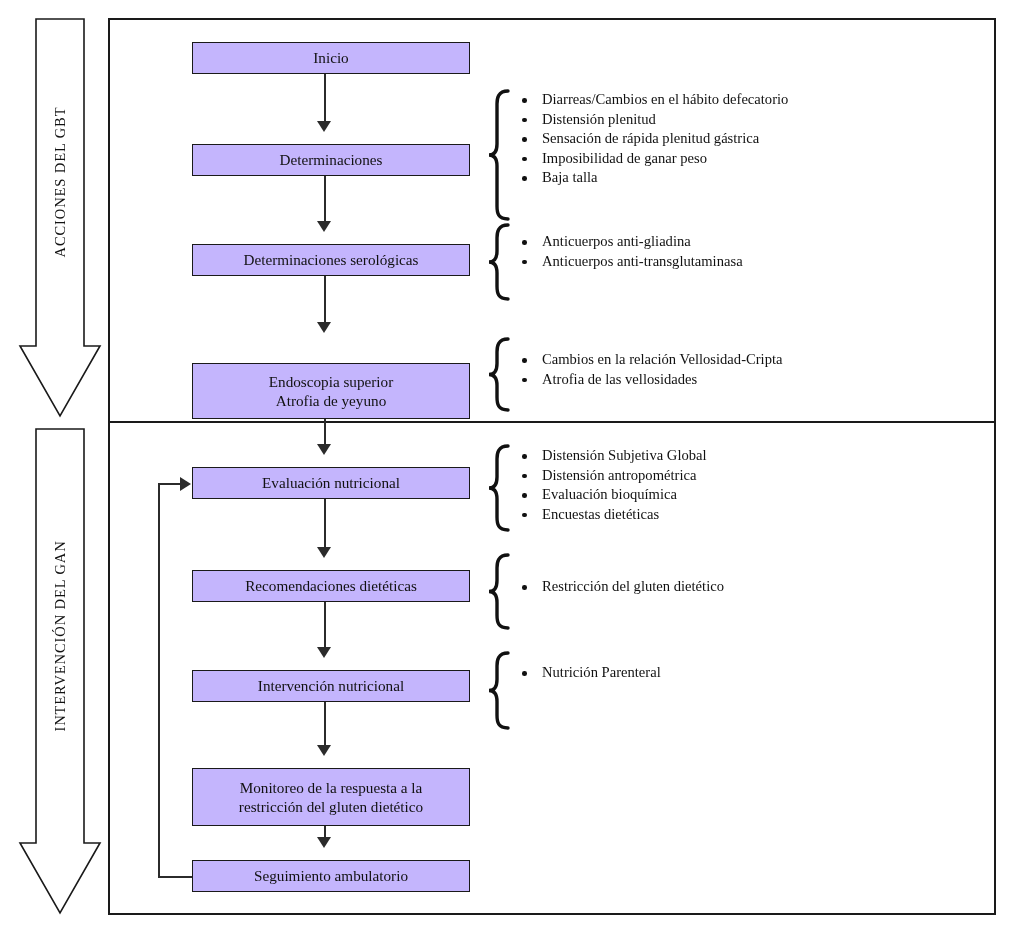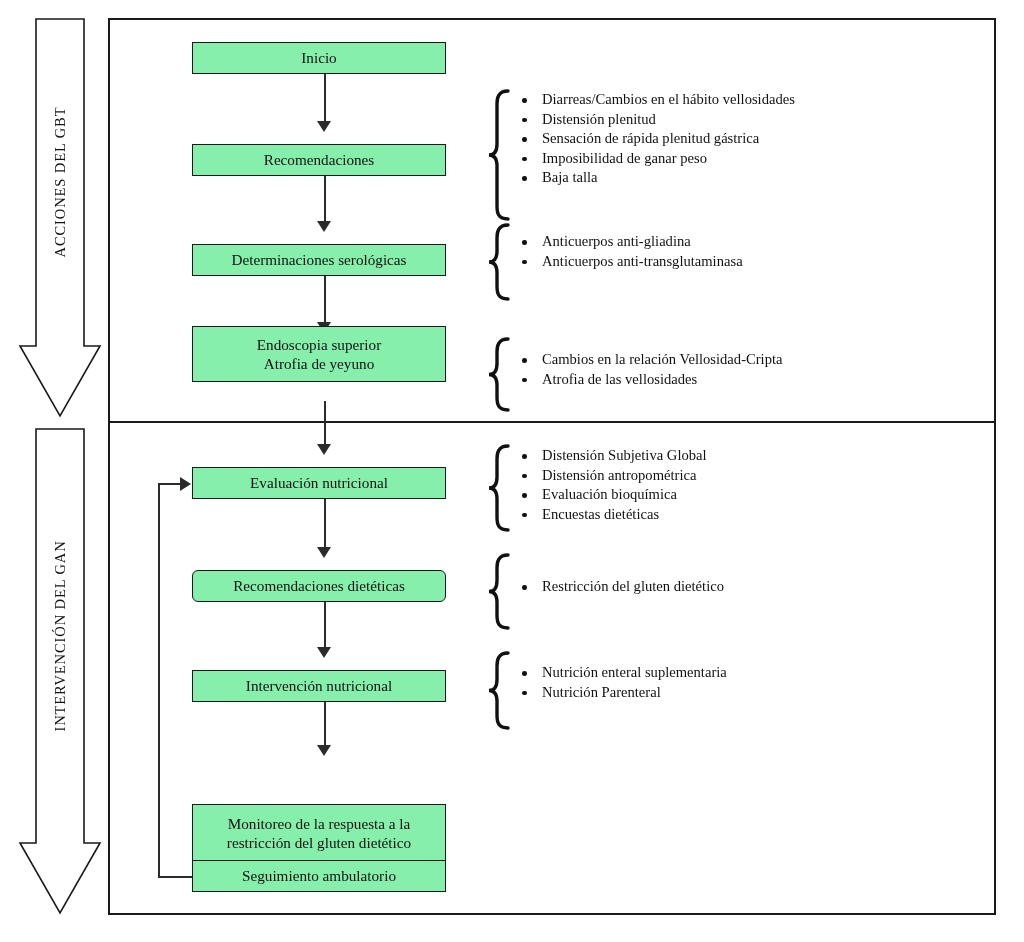--- a/index.html
+++ b/index.html
@@ -53,24 +53,24 @@
     color: #111111;
     white-space: nowrap;
     transform-origin: 0 0;
     transform: rotate(-90deg);
   }
 
   
   .node {
     position: absolute;
     left: 192px;
-    width: 254px;
+    width: 278px;
     box-sizing: border-box;
     border: 1.6px solid #1a1a1a;
-    background: #86efac;
+    background: #c4b5fd;
     display: flex;
     align-items: center;
     justify-content: center;
     text-align: center;
     font-size: 15.2px;
     line-height: 1.28;
     color: #111111;
   }
   .node .node-text { display: block; padding: 0 6px; }
 
@@ -183,53 +183,53 @@
       <div class="fb-seg" style="left: 158px; top: 483px; width: 1.5px; height: 393px;"></div>
       <div class="fb-seg" style="left: 158px; top: 483px; width: 23px; height: 1.5px;"></div>
       <div class="fb-head" style="left: 180px; top: 476.5px;"></div>
     </div>
 
   <div id="nodes-layer">
       <div class="node" style="top: 42px; height: 32px;">
         <span class="node-text"><span>Inicio</span></span>
       </div>
       <div class="node" style="top: 144px; height: 32px;">
-        <span class="node-text"><span>Recomendaciones</span></span>
+        <span class="node-text"><span>Determinaciones</span></span>
       </div>
       <div class="node" style="top: 244px; height: 32px; text-align: center;">
         <span class="node-text"><span>Determinaciones serológicas</span></span>
       </div>
-      <div class="node" style="top: 326px; height: 56px;">
+      <div class="node" style="top: 363px; height: 56px;">
         <span class="node-text"><span>Endoscopia superior</span><br><span>Atrofia de yeyuno</span></span>
       </div>
       <div class="node" style="top: 467px; height: 32px;">
         <span class="node-text"><span>Evaluación nutricional</span></span>
       </div>
-      <div class="node" style="top: 570px; height: 32px; border-radius: 6px;">
+      <div class="node" style="top: 570px; height: 32px;">
         <span class="node-text"><span>Recomendaciones dietéticas</span></span>
       </div>
       <div class="node" style="top: 670px; height: 32px;">
         <span class="node-text"><span>Intervención nutricional</span></span>
       </div>
-      <div class="node" style="top: 768px; height: 58px; margin-top: 36px;">
+      <div class="node" style="top: 768px; height: 58px;">
         <span class="node-text"><span>Monitoreo de la respuesta a la</span><br><span>restricción del gluten dietético</span></span>
       </div>
       <div class="node" style="top: 860px; height: 32px;">
         <span class="node-text"><span>Seguimiento ambulatorio</span></span>
       </div>
     </div>
 
   <div id="groups-layer">
       <div class="brace" style="top: 88px;">
         <svg width="26" height="134" viewBox="0 0 26 134">
           <path d="M22,3 C12,3 11,10.15 11,16 L11,55.95 C11,64.4 7,67 3,67 C7,67 11,69.6 11,78.05 L11,118 C11,125.15 12,131 22,131" fill="none" stroke="#111111" stroke-width="3.4" stroke-linecap="round"></path>
         </svg>
       </div>
       <ul class="bullets" style="top: 90px;">
-        <li>Diarreas/Cambios en el hábito vellosidades</li>
+        <li>Diarreas/Cambios en el hábito defecatorio</li>
         <li>Distensión plenitud</li>
         <li>Sensación de rápida plenitud gástrica</li>
         <li>Imposibilidad de ganar peso</li>
         <li>Baja talla</li>
       </ul>
       <div class="brace" style="top: 222px;">
         <svg width="26" height="80" viewBox="0 0 26 80">
           <path d="M22,3 C12,3 11,10.15 11,16 L11,28.950000000000003 C11,37.4 7,40 3,40 C7,40 11,42.6 11,51.05 L11,64 C11,71.15 12,77 22,77" fill="none" stroke="#111111" stroke-width="3.4" stroke-linecap="round"></path>
         </svg>
       </div>
@@ -264,18 +264,17 @@
       </div>
       <ul class="bullets" style="top: 577px;">
         <li>Restricción del gluten dietético</li>
       </ul>
       <div class="brace" style="top: 650px;">
         <svg width="26" height="81" viewBox="0 0 26 81">
           <path d="M22,3 C12,3 11,10.15 11,16 L11,29.450000000000003 C11,37.9 7,40.5 3,40.5 C7,40.5 11,43.1 11,51.55 L11,65 C11,72.15 12,78 22,78" fill="none" stroke="#111111" stroke-width="3.4" stroke-linecap="round"></path>
         </svg>
       </div>
       <ul class="bullets" style="top: 663px;">
-        <li>Nutrición enteral suplementaria</li>
         <li>Nutrición Parenteral</li>
       </ul>
     </div>
 
 </div>
 
 </body></html>

